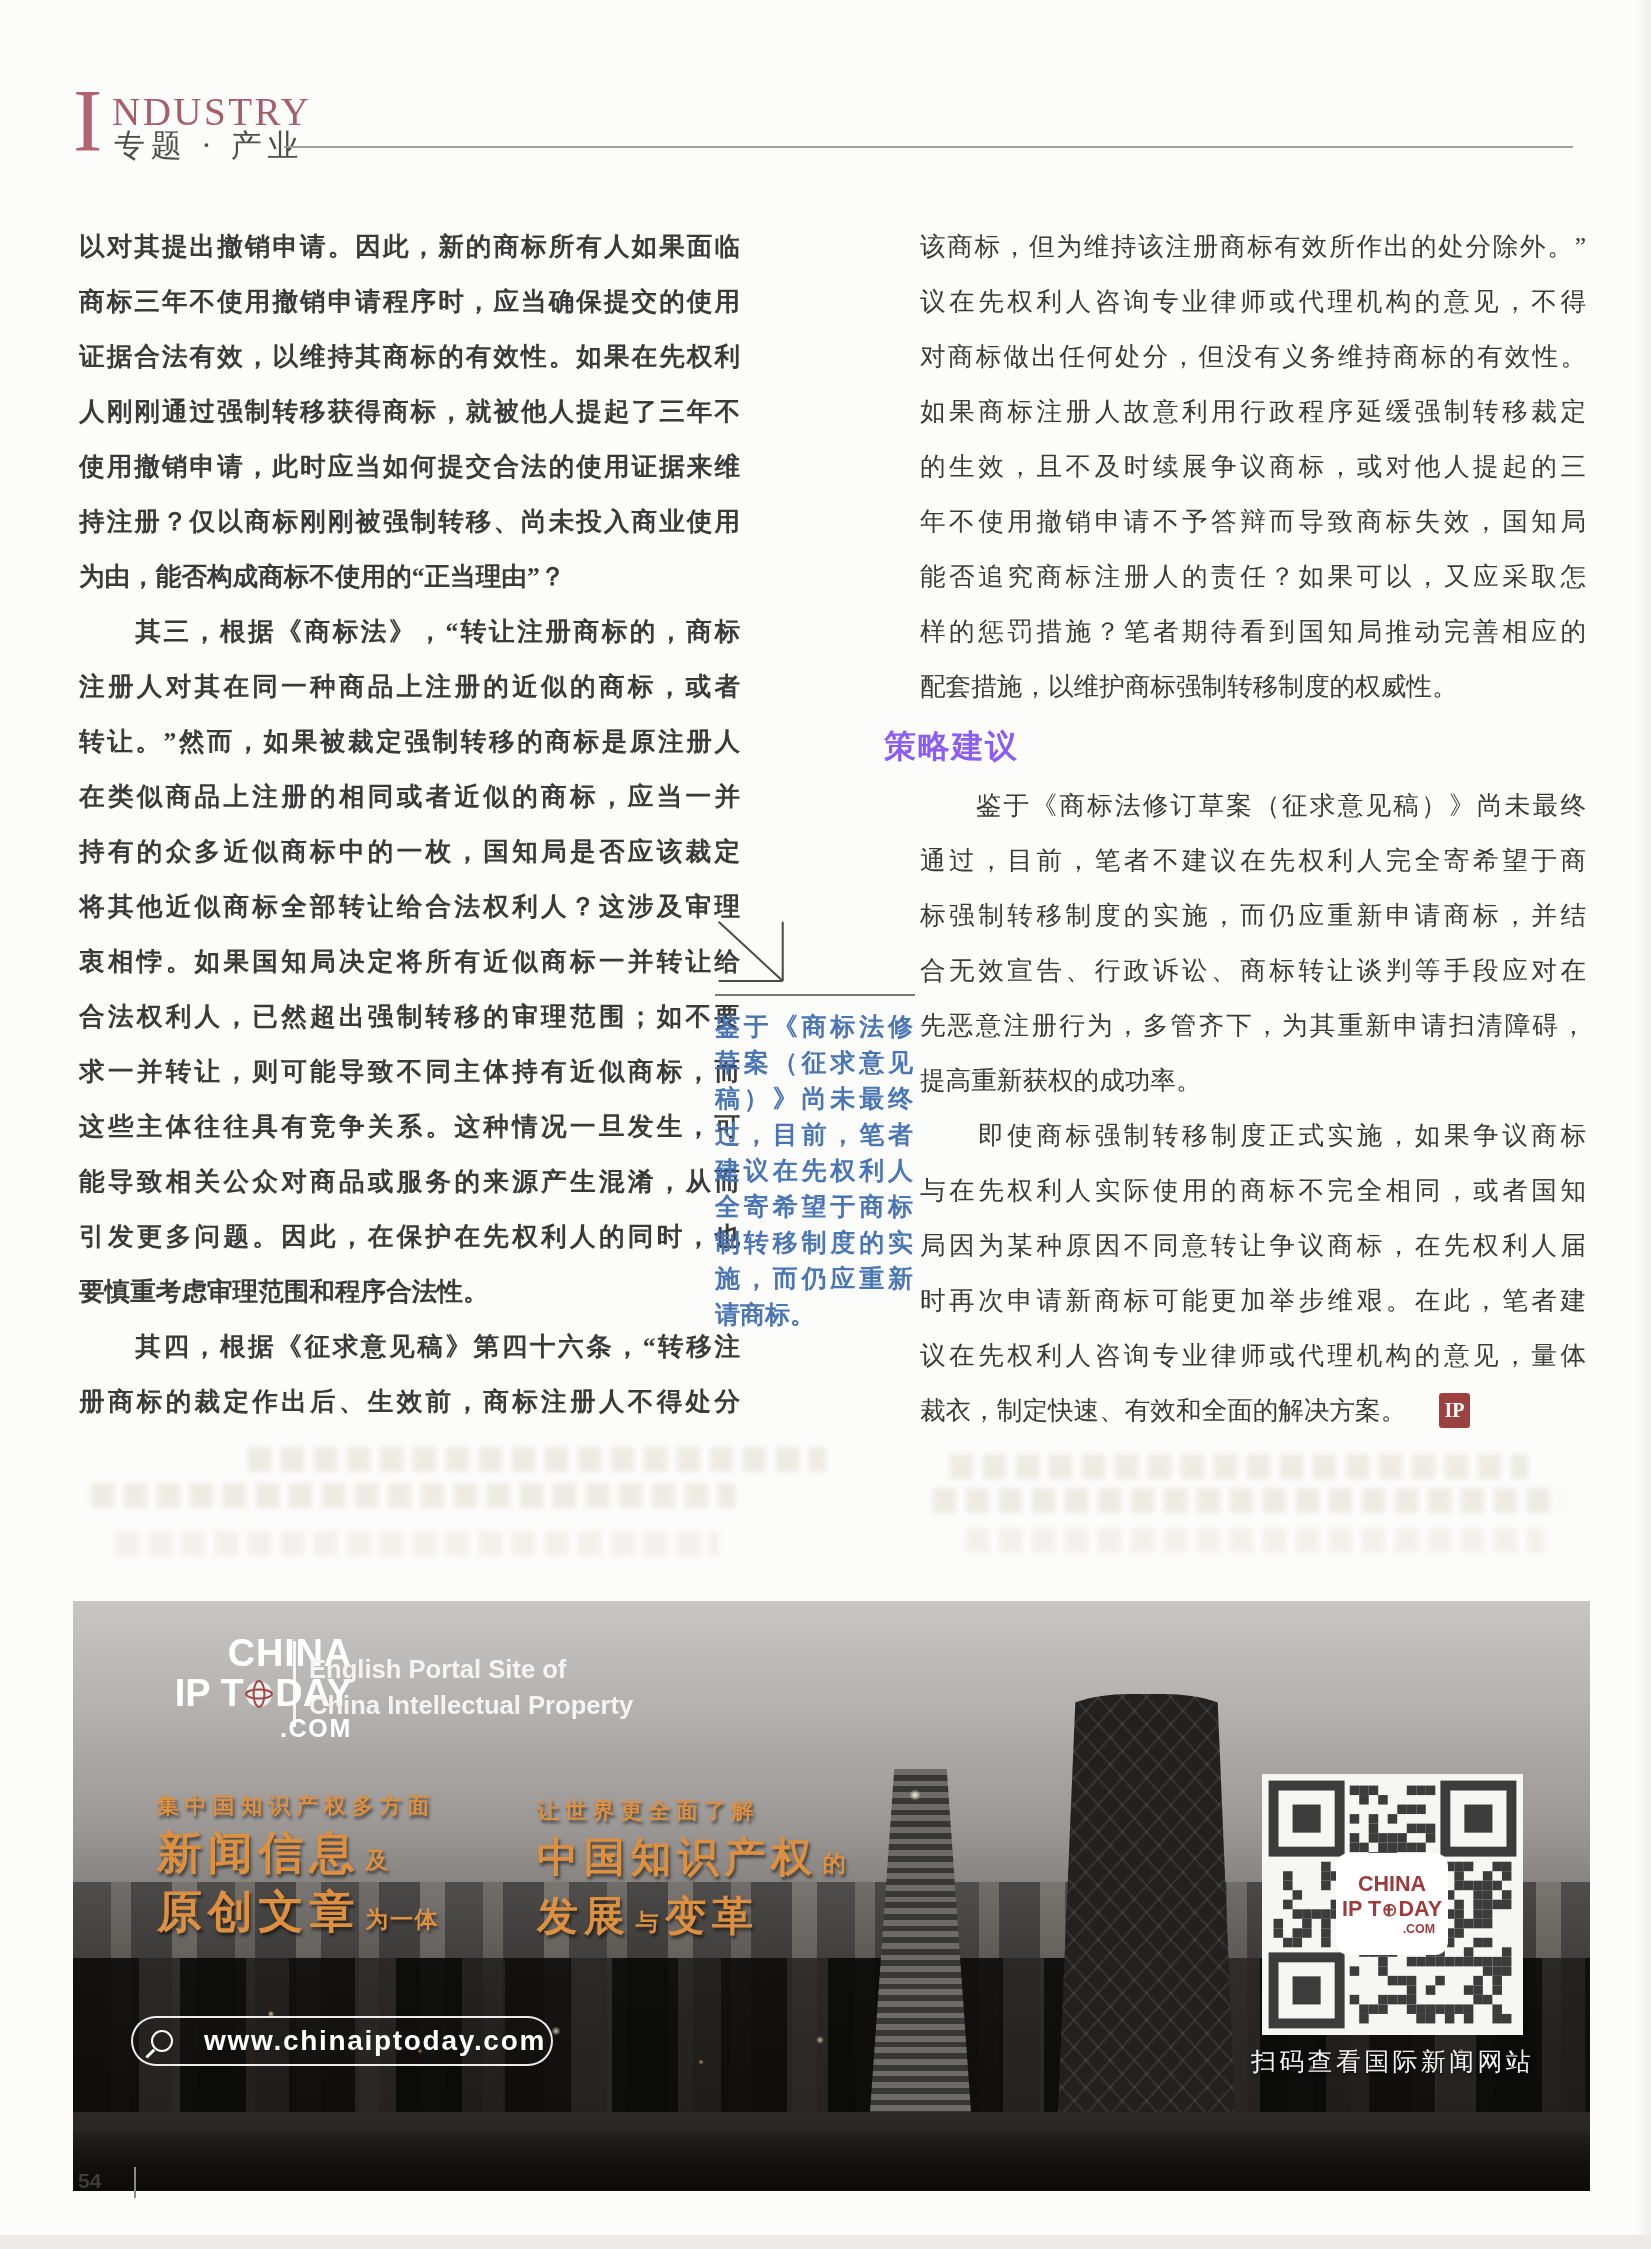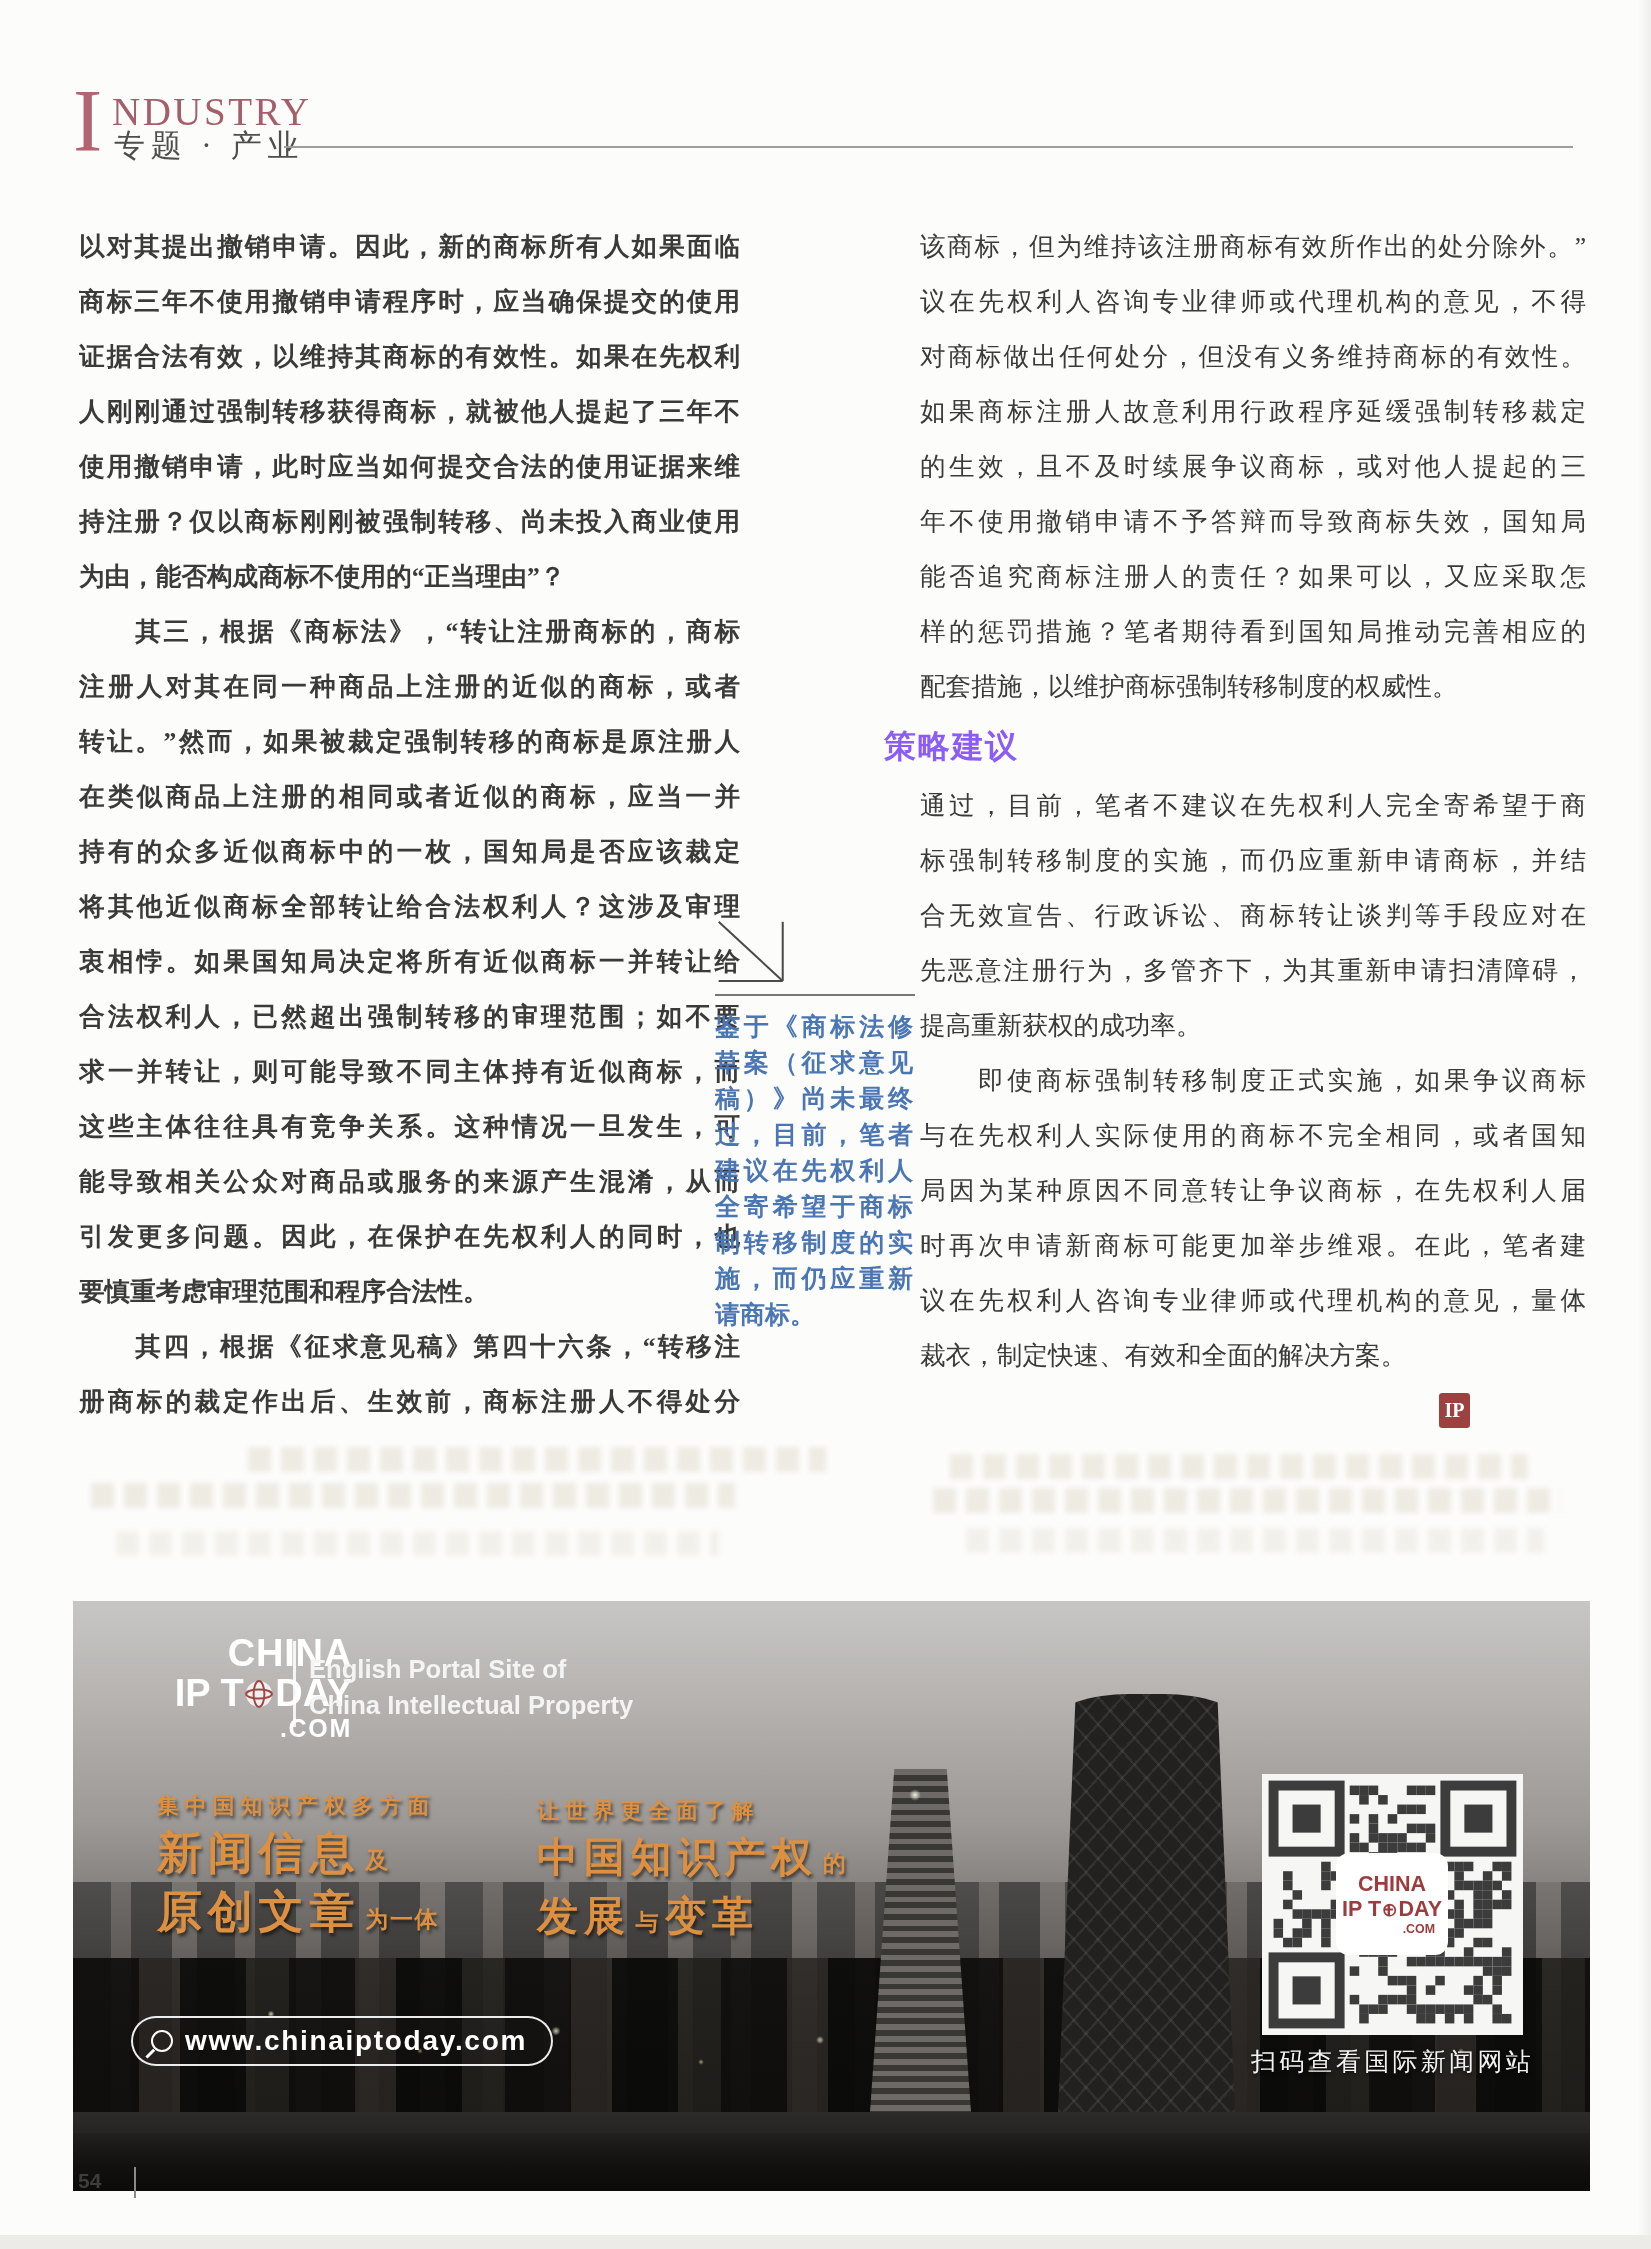--- a/index.html
+++ b/index.html
@@ -74,21 +74,21 @@
            font-weight:700;font-size:25.6px;line-height:36px;}
   .slogan{color:#de9041;font-family:"Liberation Sans",sans-serif;font-weight:700;
           text-shadow:1.7px 2.5px 3.3px rgba(0,0,0,.55);}
   .slogan-left{left:84px;top:187px;}
   .slogan-right{left:464px;top:192px;}
   .slogan .s-top{font-size:22px;letter-spacing:5.8px;line-height:35px;}
   .slogan .row{display:flex;align-items:baseline;}
   .slogan .big{font-size:45px;letter-spacing:5.8px;line-height:59px;}
   .slogan .small{font-size:23px;letter-spacing:1.7px;margin-left:5px;}
   .url-pill{left:58px;top:415px;width:382px;height:46px;border:2.5px solid rgba(255,255,255,.92);
-            border-radius:26.4px;display:flex;align-items:center;padding:0 18px;gap:12px;
+            border-radius:26.4px;display:flex;align-items:center;padding:0 18px;gap:31px;
             background:rgba(30,28,26,.25);color:#fff;}
   .mag{width:18px;height:18px;border:2.5px solid #fff;border-radius:50%;position:relative;flex:0 0 auto;}
   .mag::after{content:'';position:absolute;width:2.5px;height:10.7px;background:#fff;
               transform:rotate(45deg);left:-4.1px;top:15.7px;}
   .url-text{font-family:"Liberation Sans",sans-serif;font-weight:700;font-size:28px;letter-spacing:1.7px;}
   .qr-box{left:1189px;top:173px;width:261px;height:261px;background:#f6f6f4;}
   .qr-box svg{display:block;}
   .qr-logo{left:1263px;top:252px;width:112px;height:102px;background:#fff;border-radius:13.2px;
            display:flex;flex-direction:column;align-items:center;justify-content:center;
            color:#9c3c3c;font-family:"Liberation Sans",sans-serif;font-weight:700;line-height:1.15;}
@@ -169,20 +169,21 @@
       <div class="tline">对商标做出任何处分，但没有义务维持商标的有效性。</div>
       <div class="tline">如果商标注册人故意利用行政程序延缓强制转移裁定</div>
       <div class="tline">的生效，且不及时续展争议商标，或对他人提起的三</div>
       <div class="tline">年不使用撤销申请不予答辩而导致商标失效，国知局</div>
       <div class="tline">能否追究商标注册人的责任？如果可以，又应采取怎</div>
       <div class="tline">样的惩罚措施？笔者期待看到国知局推动完善相应的</div>
       <div class="tline end">配套措施，以维护商标强制转移制度的权威性。</div>
     </div>
   <div class="abs section-heading">策略建议</div>
   <div class="col col-right-bottom">
+      <div class="tline">　　鉴于《商标法修订草案（征求意见稿）》尚未最终</div>
       <div class="tline">通过，目前，笔者不建议在先权利人完全寄希望于商</div>
       <div class="tline">标强制转移制度的实施，而仍应重新申请商标，并结</div>
       <div class="tline">合无效宣告、行政诉讼、商标转让谈判等手段应对在</div>
       <div class="tline">先恶意注册行为，多管齐下，为其重新申请扫清障碍，</div>
       <div class="tline end">提高重新获权的成功率。</div>
       <div class="tline">　　即使商标强制转移制度正式实施，如果争议商标</div>
       <div class="tline">与在先权利人实际使用的商标不完全相同，或者国知</div>
       <div class="tline">局因为某种原因不同意转让争议商标，在先权利人届</div>
       <div class="tline">时再次申请新商标可能更加举步维艰。在此，笔者建</div>
       <div class="tline">议在先权利人咨询专业律师或代理机构的意见，量体</div>

